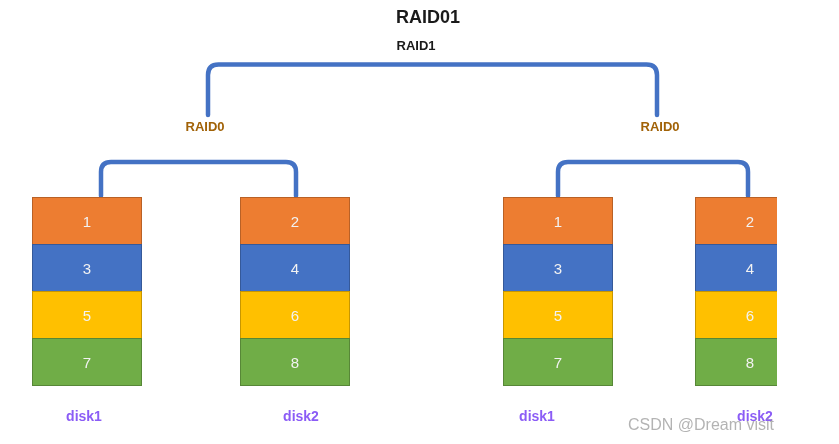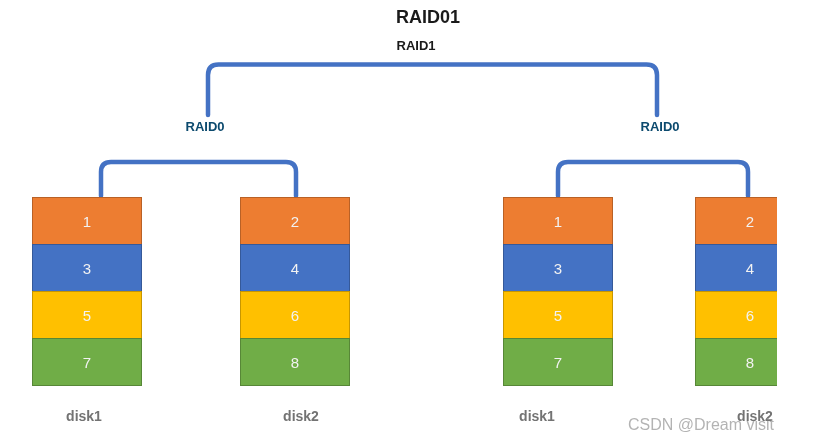--- a/index.html
+++ b/index.html
@@ -34,21 +34,21 @@
     font-weight: bold;
     color: #1a1a1a;
     white-space: nowrap;
   }
   .raid0-label {
     position: absolute;
     top: 119px;
     transform: translateX(-50%);
     font-size: 13px;
     font-weight: bold;
-    color: #0c4a6e;
+    color: #a16207;
     white-space: nowrap;
   }
   .raid0-label.left  { left: 205px; }
   .raid0-label.right { left: 660px; }
   svg.connectors {
     position: absolute;
     top: 0;
     left: 0;
     pointer-events: none;
   }
@@ -86,21 +86,21 @@
   .c1 { background: var(--c1, #4472C4); }
   .c2 { background: var(--c2, #FFC000); }
   .c3 { background: var(--c3, #70AD47); }
   .disk-label {
     position: absolute;
     top: 408px;
     width: 110px;
     text-align: center;
     font-size: 14px;
     font-weight: bold;
-    color: #737373;
+    color: #8b5cf6;
     white-space: nowrap;
   }
   .disk-label.l1 { left: 29px; }
   .disk-label.l2 { left: 246px; }
   .disk-label.r1 { left: 482px; }
   .disk-label.r2 { left: 700px; }
   .watermark {
     position: absolute;
     top: 416px;
     right: 3px;

